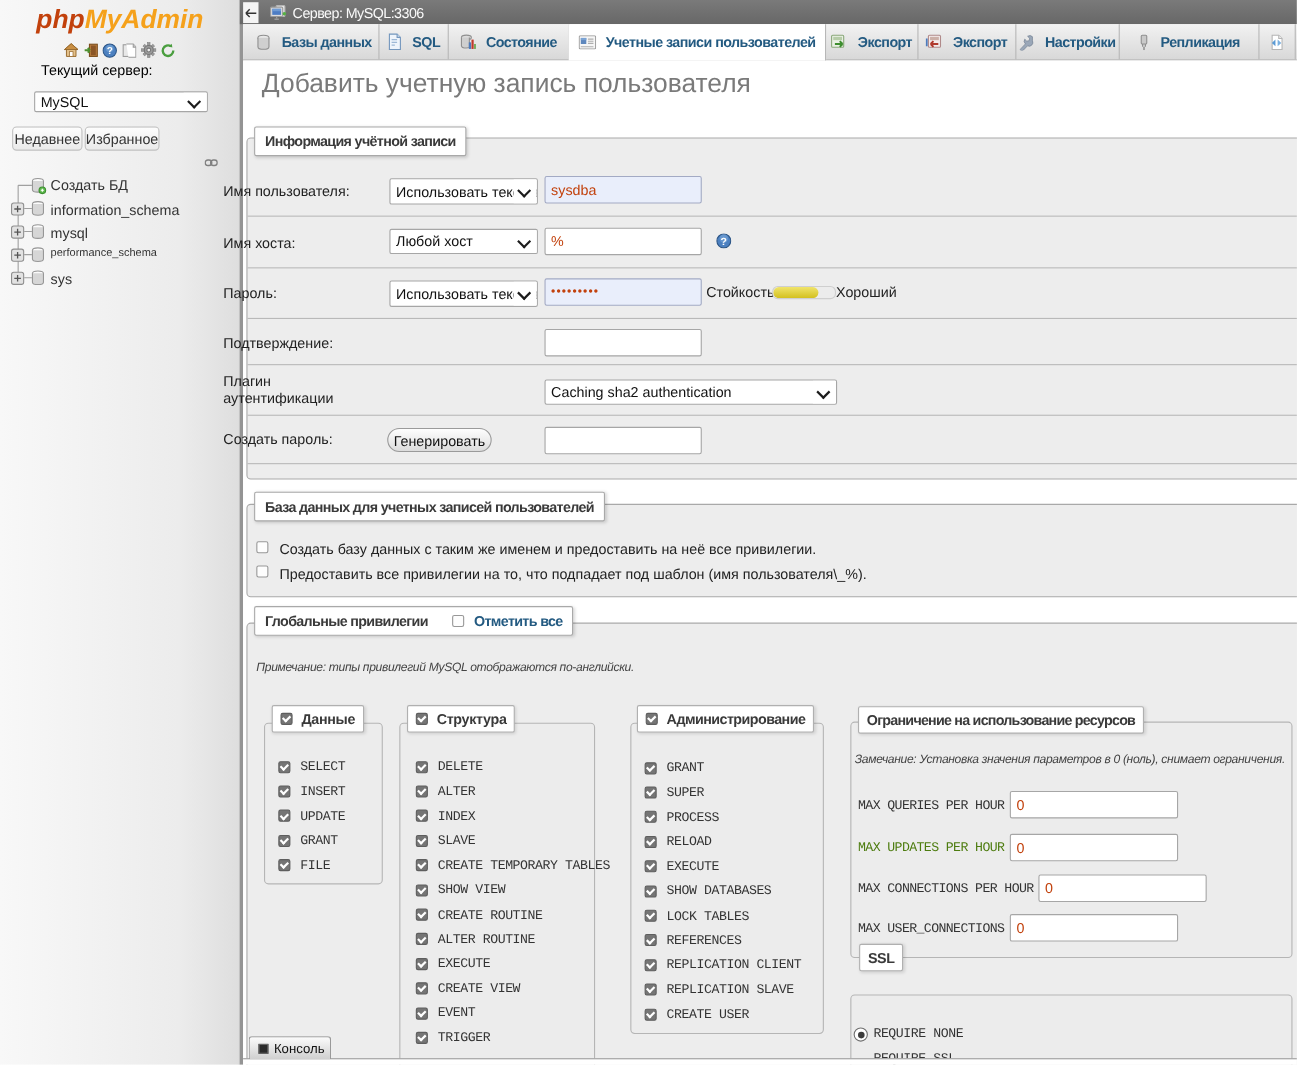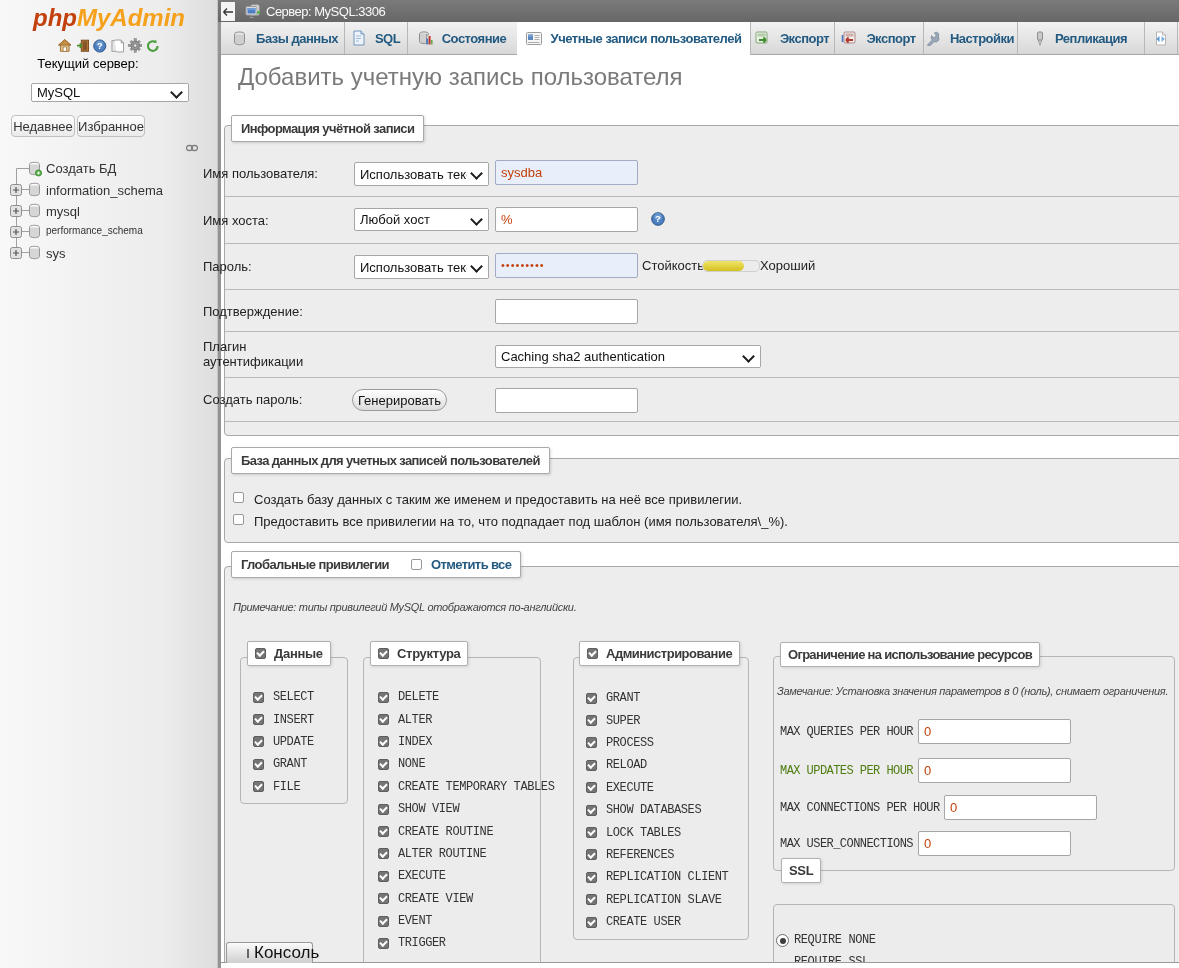--- a/index.html
+++ b/index.html
@@ -45,21 +45,21 @@
 #tabbar{left:221px;top:22px;width:958px;height:32px;background:linear-gradient(#f2f2f2,#d8d8d8);border-bottom:1px solid #a5a5a5}
 .tab{top:22px;height:32px;display:flex;align-items:center;justify-content:center;gap:9px;border-right:1px solid #b7b7b7;font-weight:bold;font-size:13px;letter-spacing:-0.5px;color:#235a81;z-index:2}
 .tab.act{background:#fff;height:33px}
 
 #content{left:221px;top:55px;width:958px;height:907px;background:#fff}
 h2.t{position:absolute;left:238px;top:63px;margin:0;font-size:24px;font-weight:normal;color:#7a7a7a}
 
 .prow{height:22.4px;display:flex;align-items:center;gap:9px;font-family:"Liberation Mono",monospace;font-size:12px;letter-spacing:-0.4px;color:#333;white-space:nowrap}
 
 #conbar{left:221px;top:962px;width:958px;height:6px;background:#fff;border-top:1px solid #9a9a9a}
-#conbtn{left:226px;top:942px;width:65px;height:20px;background:linear-gradient(#fbfbfb,#cfcfcf);border:1px solid #999;border-bottom:none;border-radius:3px 3px 0 0;display:flex;align-items:center;gap:5px;padding-left:20px;font-size:17px;color:#111;z-index:5}
+#conbtn{left:226px;top:942px;width:65px;height:20px;background:linear-gradient(#fbfbfb,#cfcfcf);border:1px solid #999;border-bottom:none;border-radius:3px 3px 0 0;display:flex;align-items:center;gap:5px;padding-left:8px;font-size:12px;color:#111;z-index:5}
 .note{font-style:italic;font-size:11px;color:#444;white-space:nowrap;letter-spacing:-0.3px}
 </style></head>
 <body>
 
 <div class="ab" id="side"></div>
 <div class="ab" id="rsz"></div>
 <div class="ab" id="logo"><span class="p1">php</span><span class="p2">MyAdmin</span></div>
 <div class="ab" id="sideicons" style="left:58px;top:38px;width:102px;height:15px;display:flex;align-items:center;gap:4px">
 <svg width="14" height="13" viewBox="0 0 14 13">
       <path d="M7 .5L.7 6h1.8v6.5h9V6h1.8z" fill="#e3c08a" stroke="#96682c" stroke-width=".9"></path>
@@ -354,21 +354,21 @@
 <div class="prow">
       <span class="cb"></span>
       <span>ALTER</span>
     </div>
 <div class="prow">
       <span class="cb"></span>
       <span>INDEX</span>
     </div>
 <div class="prow">
       <span class="cb"></span>
-      <span>NONE</span>
+      <span>SLAVE</span>
     </div>
 <div class="prow">
       <span class="cb"></span>
       <span>CREATE TEMPORARY TABLES</span>
     </div>
 <div class="prow">
       <span class="cb"></span>
       <span>SHOW VIEW</span>
     </div>
 <div class="prow">

